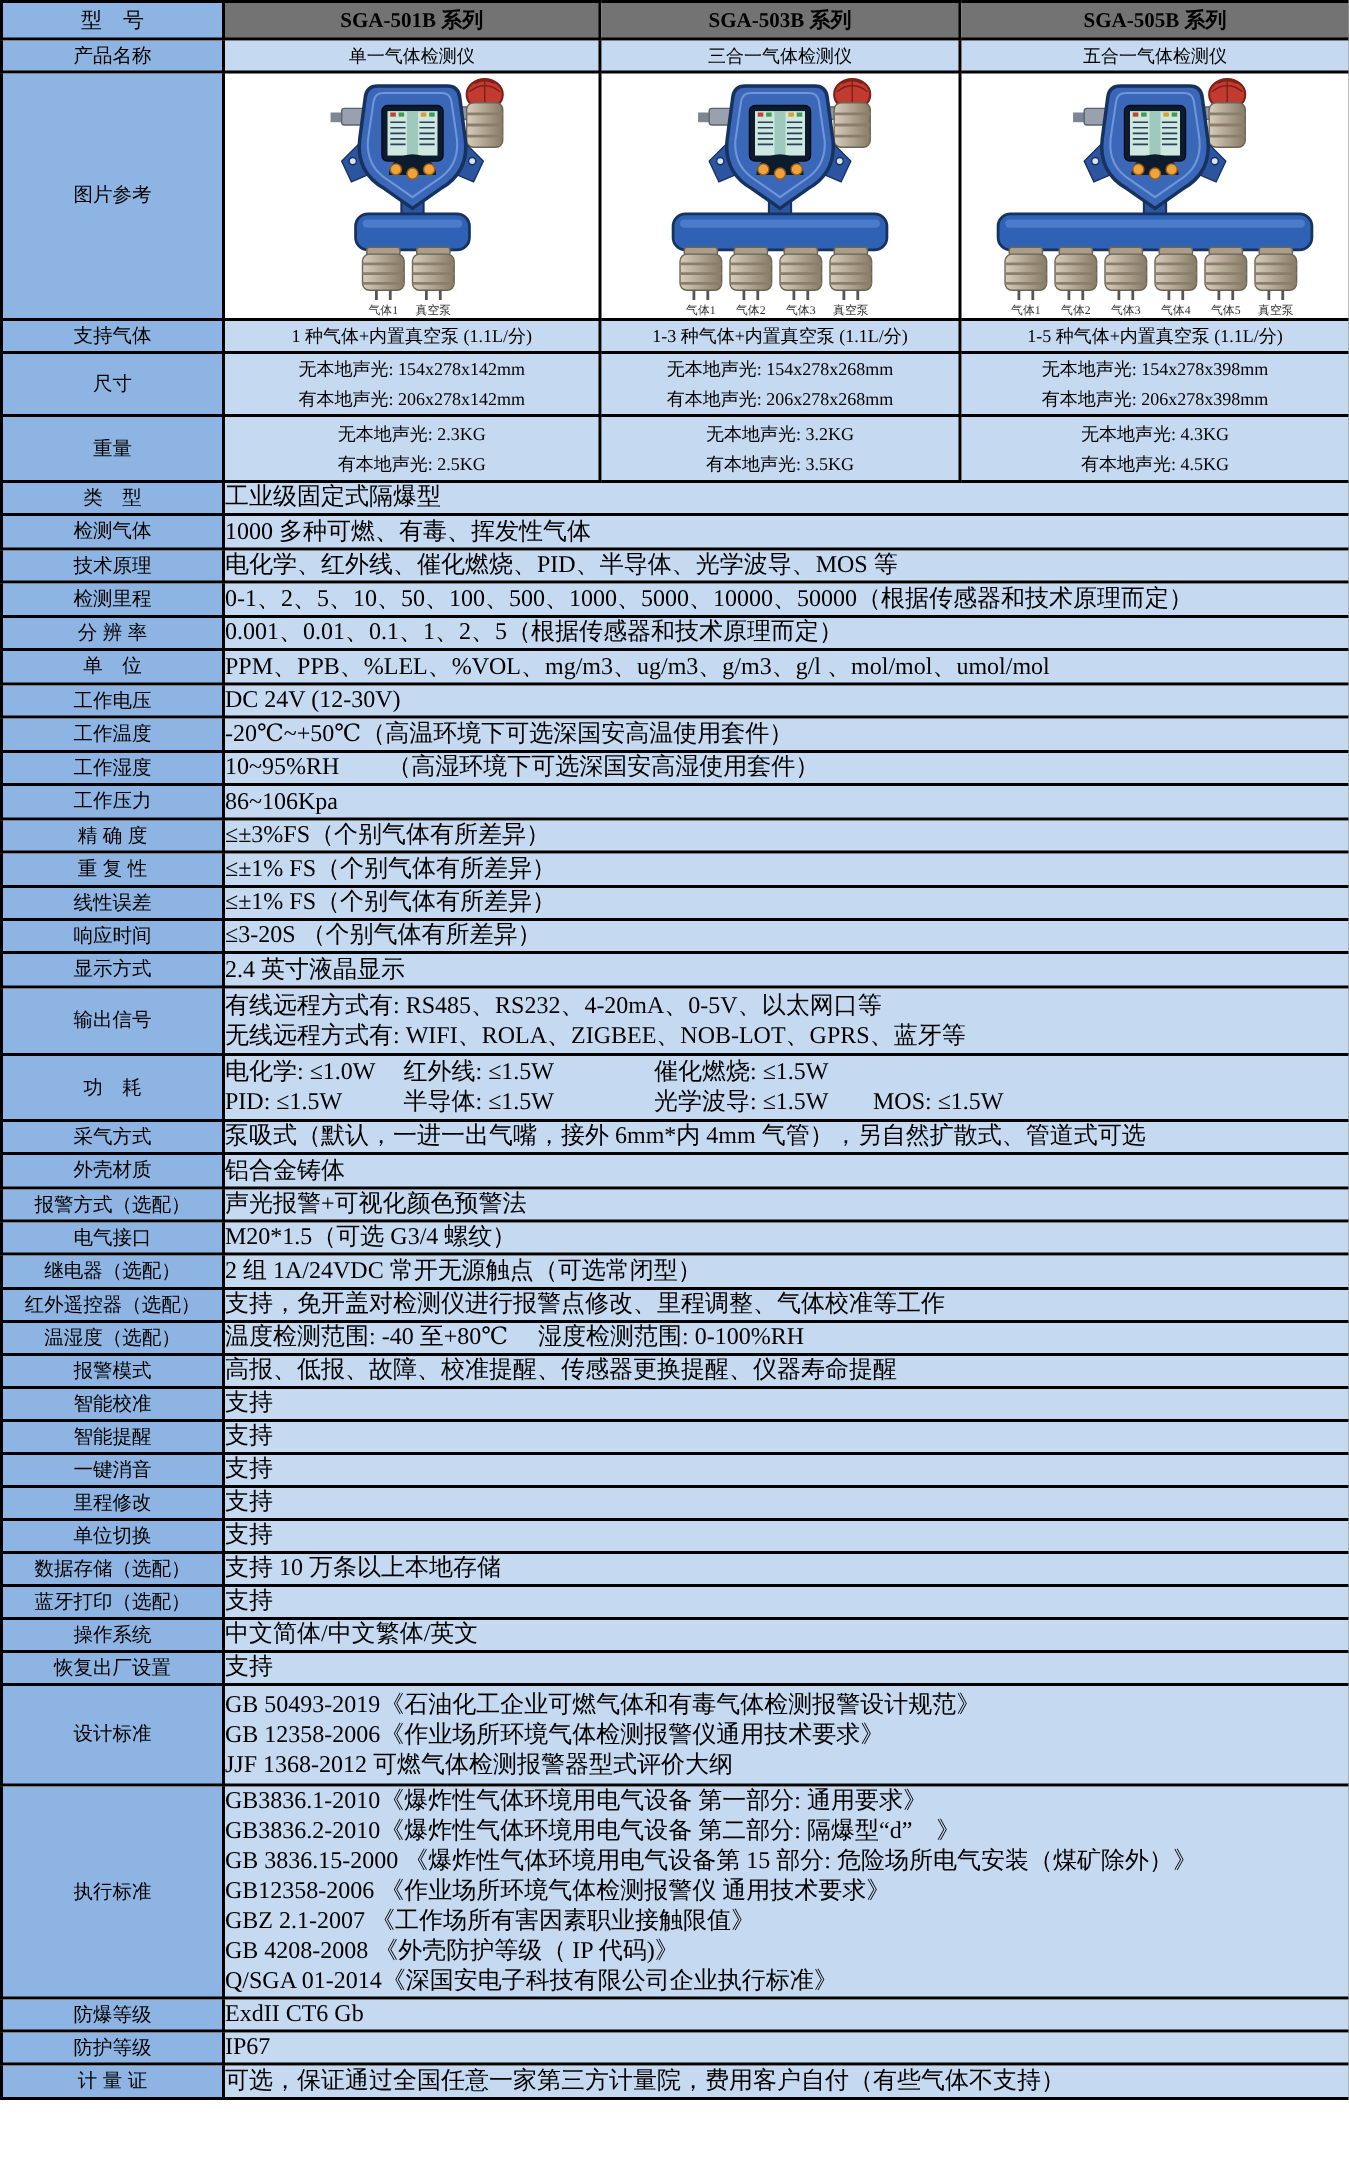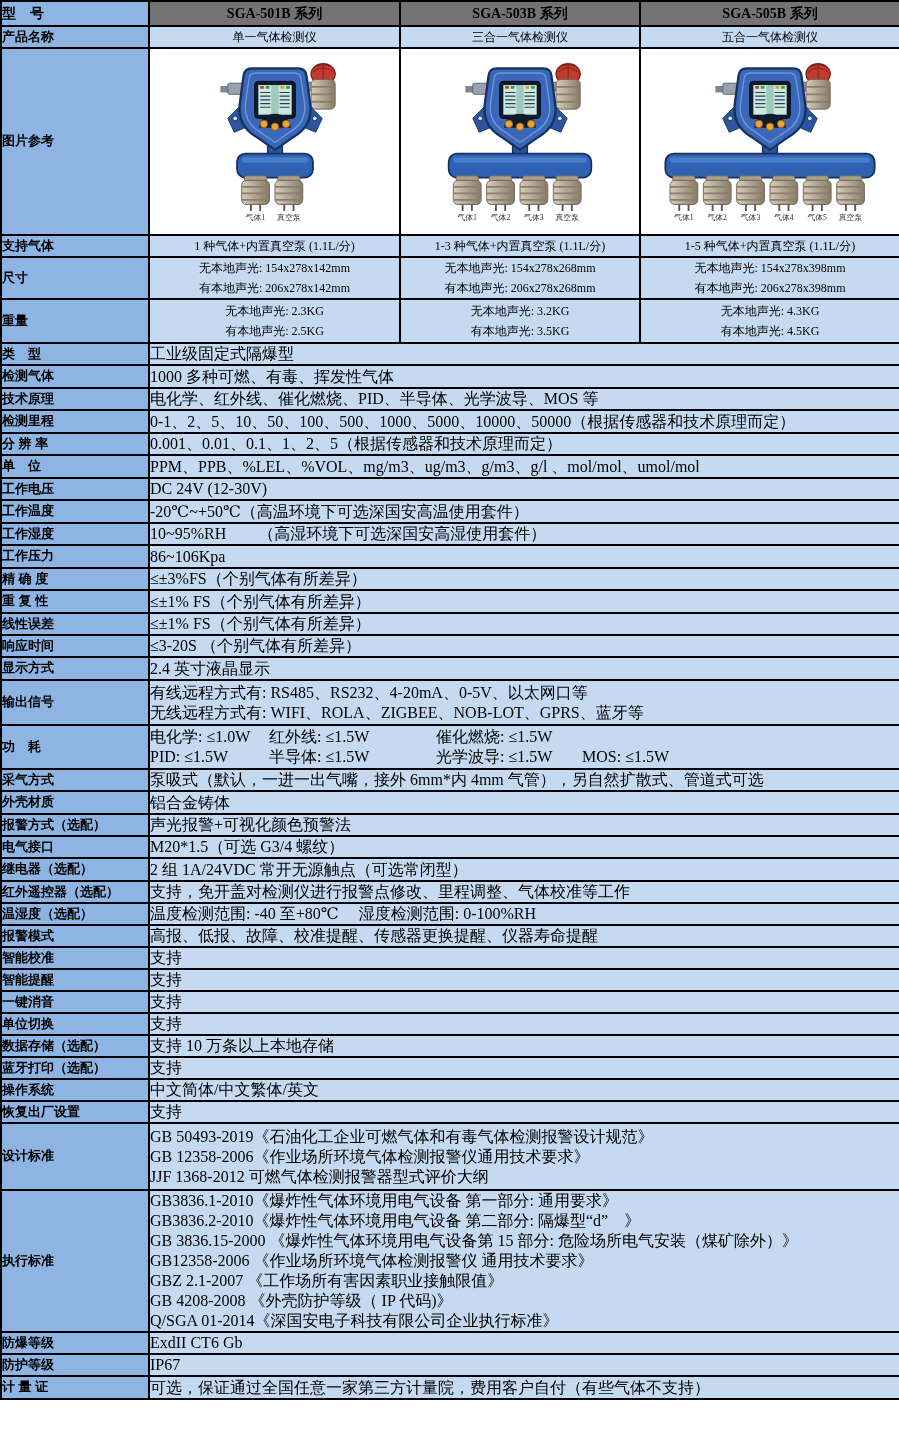--- a/index.html
+++ b/index.html
@@ -1,21 +1,21 @@
 <!DOCTYPE html>
 <html><head>
 <meta charset="utf-8">
 <style>
   html,body{margin:0;padding:0;background:#ffffff;}
   .sheet{width:899px;background:#fff;}
   table.spec{border-collapse:collapse;width:899px;table-layout:fixed;
     font-family:"Liberation Serif","DejaVu Serif",serif;color:#000;}
   table.spec td{border:2px solid #000;padding:0;vertical-align:middle;overflow:hidden;}
   td.label-cell{background:#8db4e2;font-family:"Liberation Sans","DejaVu Sans",sans-serif;
-    font-weight:bold;font-size:13px;padding:0 2px;line-height:1.25;}
+    font-weight:normal;font-size:13px;text-align:center;padding:0 2px;line-height:1.25;}
   td.model-cell{background:#737373;font-weight:bold;font-size:14px;text-align:center;}
   td.center-val{background:#c5d9f1;font-size:12px;text-align:center;}
   td.value-cell{background:#c5d9f1;font-size:16px;text-align:left;padding:1px 8px;}
   td.img-cell{background:#ffffff;text-align:center;vertical-align:middle;padding:2px 0;}
   .line{line-height:20px;white-space:nowrap;}
   .center-val .line{line-height:20px;}
   .seg{display:inline-block;white-space:nowrap;}
   .seg-line .seg:nth-child(1){width:119px;}
   .seg-line .seg:nth-child(2){width:167px;}
   .seg-line .seg:nth-child(3){width:146px;}
@@ -38,21 +38,21 @@
           <td class="model-cell">SGA-501B 系列</td>
           <td class="model-cell">SGA-503B 系列</td>
           <td class="model-cell">SGA-505B 系列</td>
         </tr>
         <tr style="height: 22px;">
           <td class="label-cell">产品名称</td>
           <td class="center-val">单一气体检测仪</td>
           <td class="center-val">三合一气体检测仪</td>
           <td class="center-val">五合一气体检测仪</td>
         </tr>
-        <tr style="height: 187px;">
+        <tr style="height: 165px;">
           <td class="label-cell">图片参考</td>
           <td class="img-cell">
             <svg class="device" width="232" height="162" viewBox="0 0 250 175">
               <defs>
                 <linearGradient id="met0" x1="0" y1="0" x2="1" y2="0">
                   <stop offset="0" stop-color="#d8cdbc"></stop>
                   <stop offset="0.45" stop-color="#b3a894"></stop>
                   <stop offset="1" stop-color="#877b66"></stop>
                 </linearGradient>
               </defs>
@@ -431,20 +431,26 @@
             <div class="line">支持</div>
           </td>
         </tr>
         <tr style="height: 21px;">
           <td class="label-cell">一键消音</td>
           <td class="value-cell" colspan="3">
             <div class="line">支持</div>
           </td>
         </tr>
         <tr style="height: 22px;">
+          <td class="label-cell">里程修改</td>
+          <td class="value-cell" colspan="3">
+            <div class="line">支持</div>
+          </td>
+        </tr>
+        <tr style="height: 22px;">
           <td class="label-cell">单位切换</td>
           <td class="value-cell" colspan="3">
             <div class="line">支持</div>
           </td>
         </tr>
         <tr style="height: 21px;">
           <td class="label-cell">数据存储（选配）</td>
           <td class="value-cell" colspan="3">
             <div class="line">支持 10 万条以上本地存储</div>
           </td>

